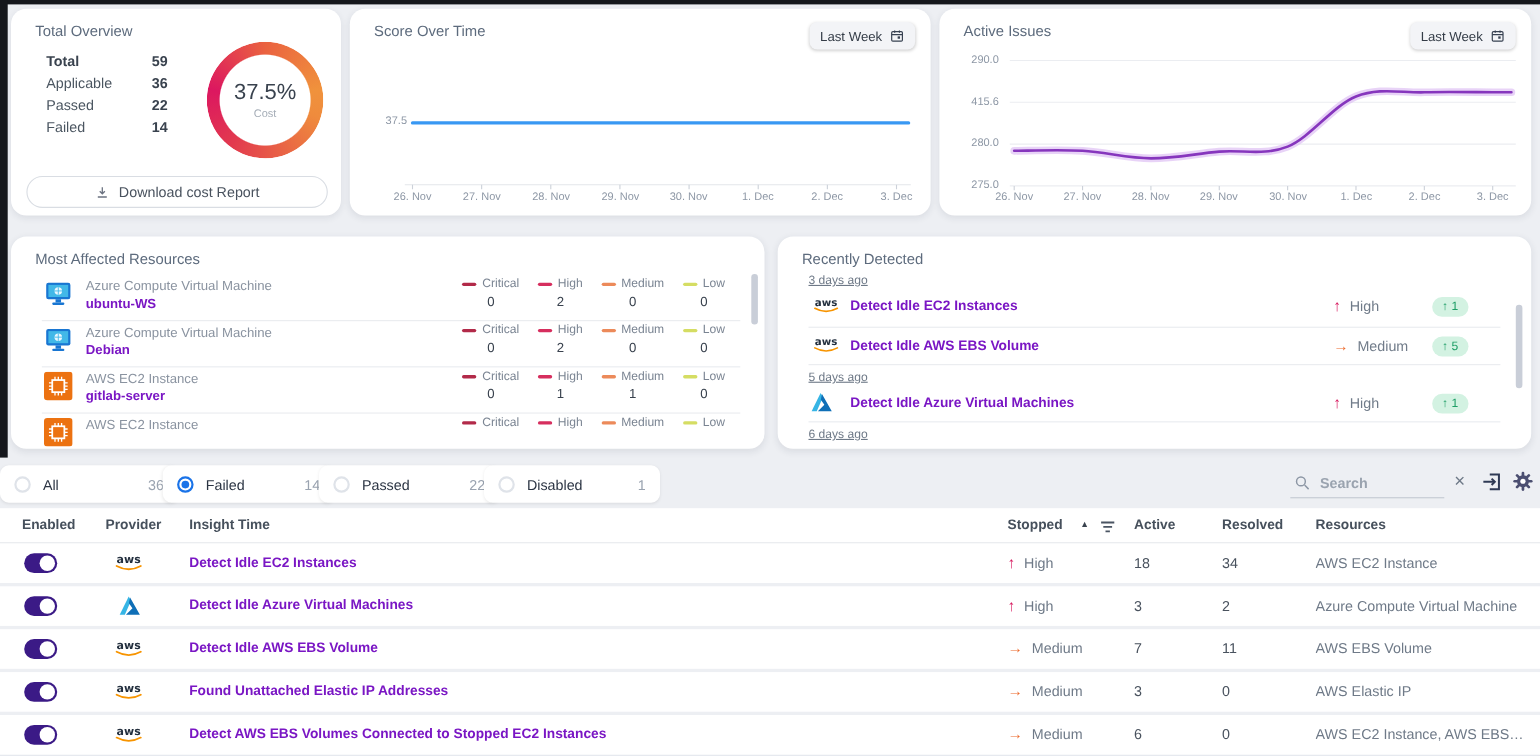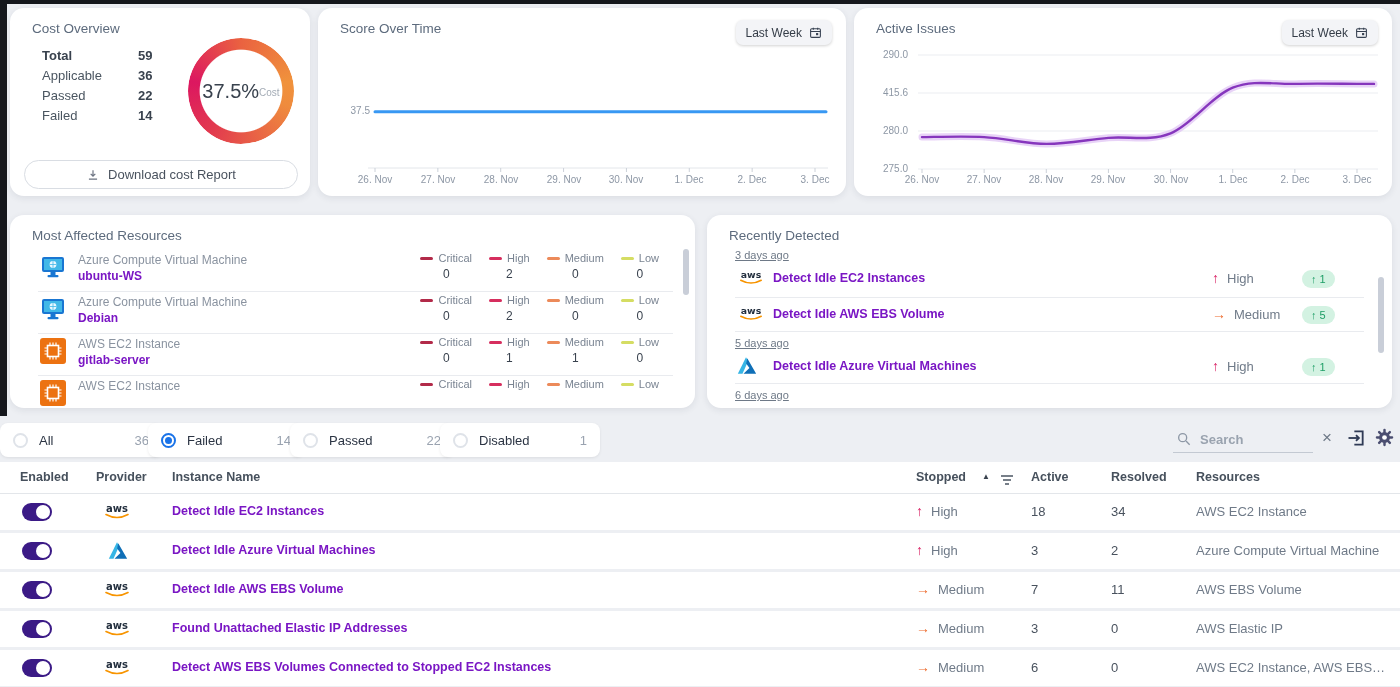--- a/index.html
+++ b/index.html
@@ -14,21 +14,21 @@
   
   #cost-card{left:10px;top:8px;width:300px;height:188px;}
   .stat-row{position:absolute;left:32px;width:130px;height:20px;font-size:13px;color:#4a5560;}
   .stat-row .v{position:absolute;left:96px;font-weight:bold;color:#39424e;}
   .stat-row.first{font-weight:bold;color:#39424e;}
   .donut{position:absolute;left:178px;top:30px;width:106px;height:106px;border-radius:50%;
      background:conic-gradient(from 0deg,#ea6240,#f0923c 22%,#ef8b3d 30%,#e23a4e 60%,#dc1760 78%,#ea6240);
      -webkit-mask:radial-gradient(circle closest-side,transparent 77%,#000 79%);
      mask:radial-gradient(circle closest-side,transparent 77%,#000 79%);}
   .donut-center{position:absolute;left:178px;top:30px;width:106px;height:106px;display:flex;
-     flex-direction:row;align-items:center;justify-content:center;}
+     flex-direction:column;align-items:center;justify-content:center;}
   .donut-pct{font-size:20px;color:#39424e;}
   .donut-sub{font-size:10px;color:#a4acb6;margin-top:2px;}
   .dl-btn{position:absolute;left:14px;top:152px;width:272px;height:27px;border:1px solid #d9dde3;
      border-radius:15px;background:#fff;display:flex;align-items:center;justify-content:center;gap:8px;
      font-size:13px;color:#49525e;cursor:pointer;}
 
   
   #score-card{left:318px;top:8px;width:528px;height:188px;}
   #issues-card{left:854px;top:8px;width:538px;height:188px;}
   .range-btn{position:absolute;right:14px;top:12px;height:25px;padding:0 10px;background:#f3f4f7;
@@ -103,21 +103,21 @@
      overflow:hidden;text-overflow:ellipsis;}
 </style>
 </head>
 <body>
 
 <div class="page">
   <div class="edge-top"></div>
   <div class="edge-left"></div>
 
   <div class="card" id="cost-card">
-    <div class="card-title">Cost Overview</div>
+    <div class="card-title">Total Overview</div>
     <div class="stat-row first" style="top:40px">
       <span>Total</span>
       <span class="v">59</span>
     </div>
     <div class="stat-row" style="top:60px">
       <span>Applicable</span>
       <span class="v">36</span>
     </div>
     <div class="stat-row" style="top:80px">
       <span>Passed</span>
@@ -503,21 +503,21 @@
           <rect x="10.6" y="2" width="2.8" height="20" rx="1.3" transform="rotate(135 12 12)"></rect>
           <circle cx="12" cy="12" r="6.2"></circle>
         </g>
         <circle cx="12" cy="12" r="2.7" fill="#fff"></circle>
       </svg>
   </span>
 
   <div class="thead">
     <span class="th" style="left:20px">Enabled</span>
     <span class="th" style="left:96px">Provider</span>
-    <span class="th" style="left:172px">Instance Name</span>
+    <span class="th" style="left:172px">Insight Time</span>
     <span class="th" style="left:916px">Stopped</span>
     <span class="sort-tri">▲</span>
     <span class="filter-ic">
       <svg width="14" height="12" viewBox="0 0 14 12">
           <path stroke="#4b5563" stroke-width="1.6" fill="none" d="M1 2h12M3 6h8M5 10h4"></path>
         </svg>
     </span>
     <span class="th" style="left:1031px">Active</span>
     <span class="th" style="left:1111px">Resolved</span>
     <span class="th" style="left:1196px">Resources</span>

